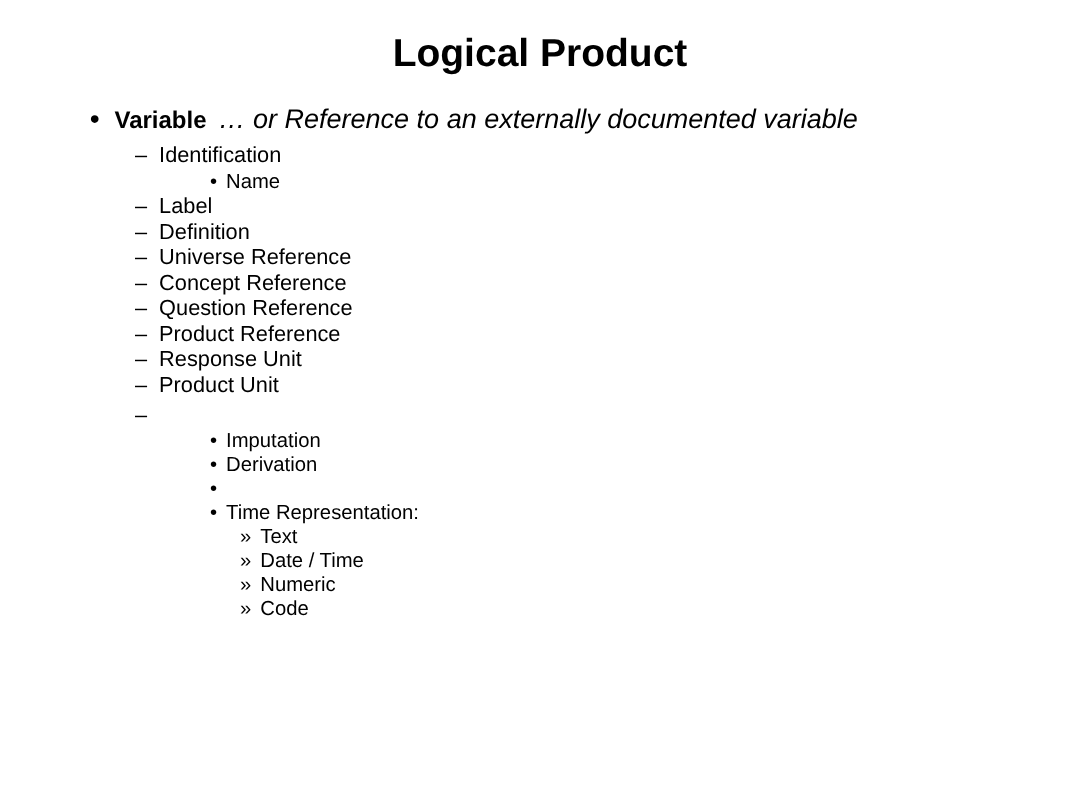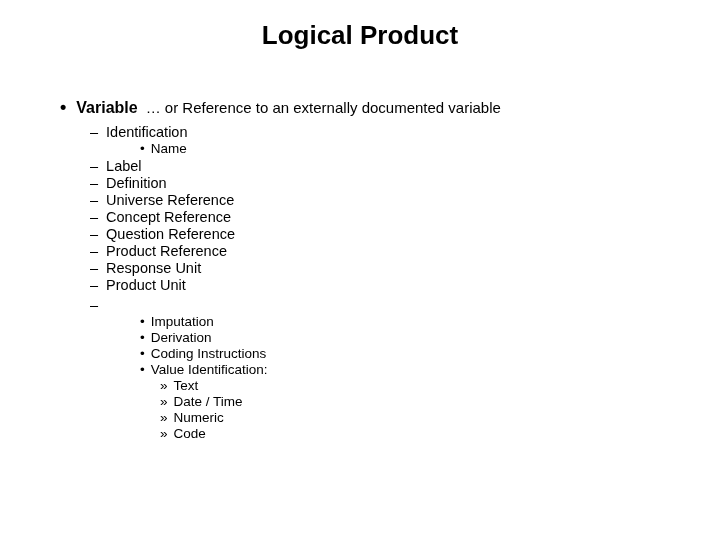--- a/index.html
+++ b/index.html
@@ -15,21 +15,20 @@
       font-size: 15px;
       color: #000000;
       overflow: hidden;
     }
     .page {
       width: 720px;
       height: 540px;
       padding: 20px 40px;
       display: flex;
       flex-direction: column;
-      gap: 28px;
     }
     .title-block {
       text-align: center;
       margin-bottom: 18px;
     }
     .title-line1 {
       font-size: 26px;
       font-weight: bold;
       color: #000;
     }
@@ -50,21 +49,22 @@
       font-size: 18px;
       margin-right: 10px;
       font-weight: bold;
     }
     .variable-label {
       font-size: 16px;
       font-weight: bold;
       margin-right: 8px;
     }
     .variable-desc {
-      font-size: 15px;
+      font-size: 18px;
+      font-style: italic;
     }
     .dash-list {
       padding-left: 30px;
       margin-top: 2px;
     }
     .dash-item {
       display: flex;
       align-items: baseline;
       margin-bottom: 1px;
       font-size: 14.5px;
@@ -171,25 +171,24 @@
           <div class="sub-bullet-item">
             <span class="sub-dot">•</span>
             <span>Imputation</span>
           </div>
           <div class="sub-bullet-item">
             <span class="sub-dot">•</span>
             <span>Derivation</span>
           </div>
           <div class="sub-bullet-item">
             <span class="sub-dot">•</span>
-            <span>Coding Instructions</span>
-          </div>
-          <div class="sub-bullet-item">
-            <span class="sub-dot">•</span>
-            <span>Value Identification:</span>
+          </div>
+          <div class="sub-bullet-item">
+            <span class="sub-dot">•</span>
+            <span>Time Representation:</span>
           </div>
           <div class="sub-sub-list">
             <div class="sub-sub-item">
               <span class="chevron">»</span>
               <span>Text</span>
             </div>
             <div class="sub-sub-item">
               <span class="chevron">»</span>
               <span>Date / Time</span>
             </div>

